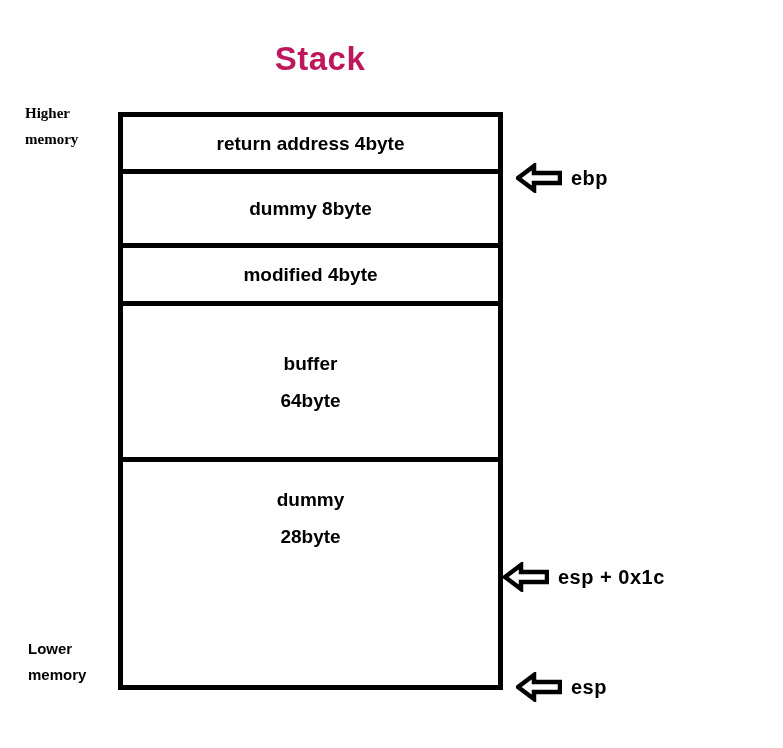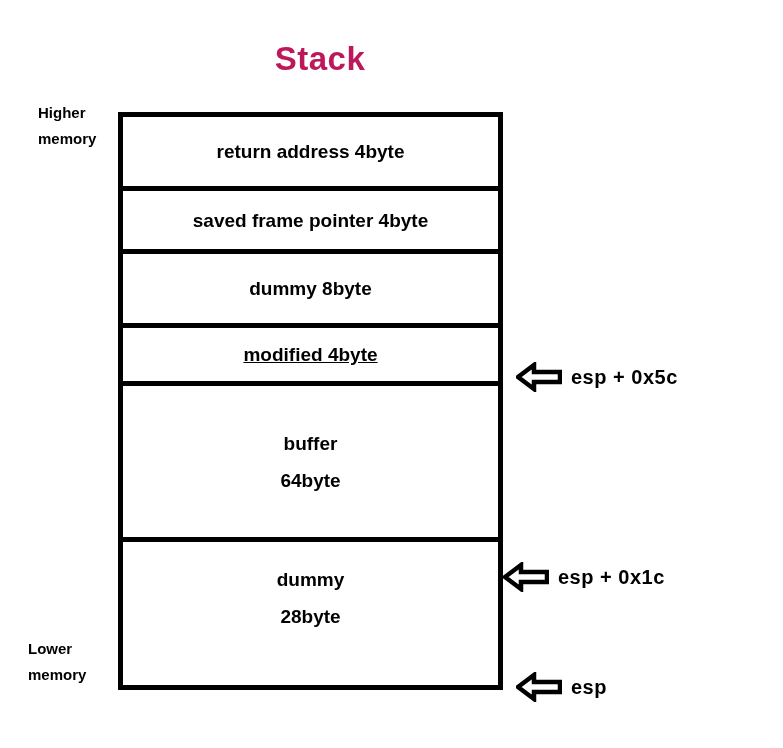--- a/index.html
+++ b/index.html
@@ -37,21 +37,21 @@
 
   
   .mem-label {
     position: absolute;
     font-size: 15px;
     font-weight: bold;
     color: #000000;
     line-height: 26px;
     white-space: nowrap;
   }
-  #higher-memory { left: 38px; top: 100px; }
+  #higher-memory { left: 25px; top: 100px; font-family: Liberation Serif, serif; }
   #lower-memory  { left: 28px; top: 636px; }
 
   
   #stack-frame {
     position: absolute;
     left: 118px;
     top: 112px;
     width: 385px;
     height: 578px;
     border: 5px solid #000000;
@@ -79,24 +79,24 @@
     color: #000000;
     text-align: center;
     white-space: nowrap;
     line-height: 1.0;
   }
   .row-line.second {
     margin-top: 18px;
   }
 
   
-  #row-return   { height: 69px; }
+  #row-return   { height: 52px; }
   #row-sfp      { height: 63px; }
   #row-dummy8   { height: 74px; }
-  #row-modified { height: 58px; text-decoration: underline; }
+  #row-modified { height: 58px; }
   #row-buffer   { height: 156px; }
   #row-dummy28  { height: 116px; }
 
   
   .pointer {
     position: absolute;
     display: flex;
     align-items: center;
     height: 30px;
     white-space: nowrap;
@@ -136,23 +136,20 @@
     <div>Lower</div>
     <div>memory</div>
   </div>
 
   <div id="stack-frame">
 
     <div class="stack-row" id="row-return">
       <div class="row-line">return address 4byte</div>
     </div>
 
-    <div class="stack-row" id="row-sfp">
-      <div class="row-line">saved frame pointer 4byte</div>
-    </div>
 
     <div class="stack-row" id="row-dummy8">
       <div class="row-line">dummy 8byte</div>
     </div>
 
     <div class="stack-row" id="row-modified">
       <div class="row-line">modified 4byte</div>
     </div>
 
     <div class="stack-row" id="row-buffer">
@@ -160,29 +157,29 @@
       <div class="row-line second">64byte</div>
     </div>
 
     <div class="stack-row" id="row-dummy28">
       <div class="row-line">dummy</div>
       <div class="row-line second">28byte</div>
     </div>
 
   </div>
 
-
-  <div class="pointer" id="ptr-esp-5c">
+  <div class="pointer" id="ptr-ebp">
     <span class="arrow-icon">
       <svg viewBox="0 0 46 30" width="46" height="30" aria-hidden="true">
         <polygon points="2,15 18,3 18,10 44,10 44,20 18,20 18,27" fill="#ffffff" stroke="#000000" stroke-width="4.5" stroke-linejoin="miter"></polygon>
       </svg>
     </span>
-    <span class="pointer-label">esp + 0x5c</span>
+    <span class="pointer-label">ebp</span>
   </div>
+
 
   <div class="pointer" id="ptr-esp-1c">
     <span class="arrow-icon">
       <svg viewBox="0 0 46 30" width="46" height="30" aria-hidden="true">
         <polygon points="2,15 18,3 18,10 44,10 44,20 18,20 18,27" fill="#ffffff" stroke="#000000" stroke-width="4.5" stroke-linejoin="miter"></polygon>
       </svg>
     </span>
     <span class="pointer-label">esp + 0x1c</span>
   </div>
 

